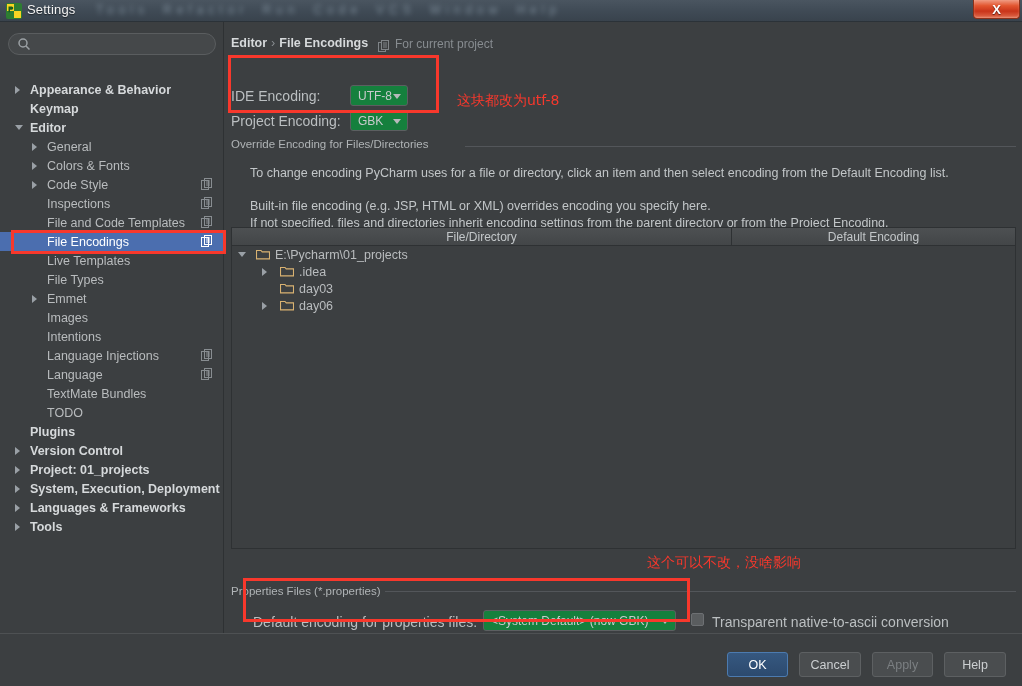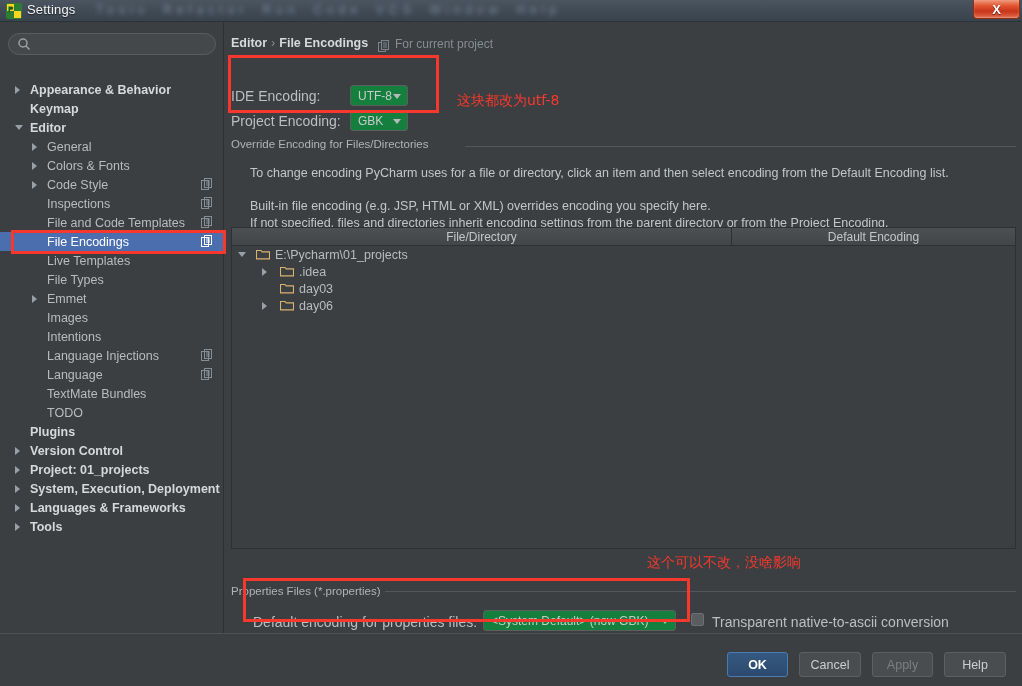--- a/index.html
+++ b/index.html
@@ -213,21 +213,21 @@
     display: flex; align-items: center; justify-content: center;
     background: #4a4d4f;
     border: 1px solid #5d6062;
     color: #cccfd1;
     cursor: default;
   }
   .btn.primary {
     background: linear-gradient(180deg, #365880 0%, #2c4a6e 100%);
     border: 1px solid #4c7bb0;
     color: #ffffff;
-    font-weight: bold;
+    font-weight: normal;
   }
   .btn.disabled { color: #7b7f82; }
 
   
   .redbox {
     position: absolute;
     border: 3px solid #f8382c;
     pointer-events: none;
   }
   .redtext {

